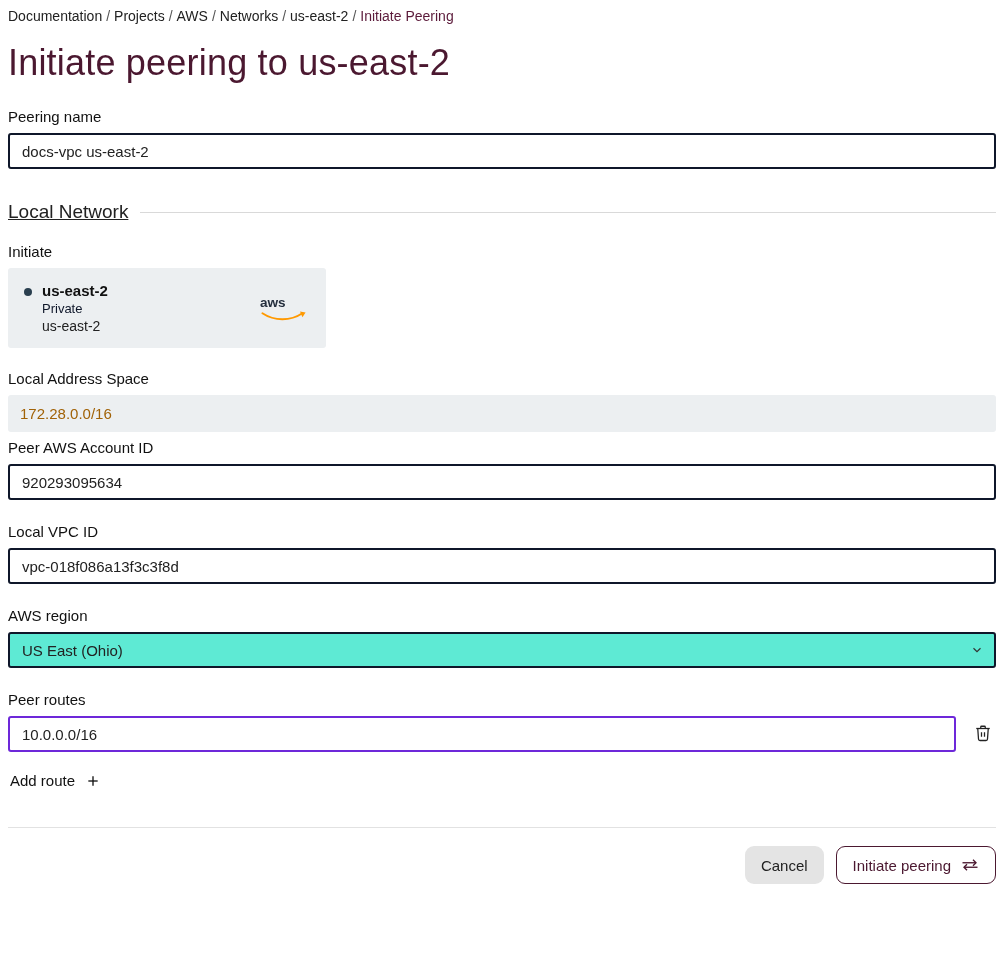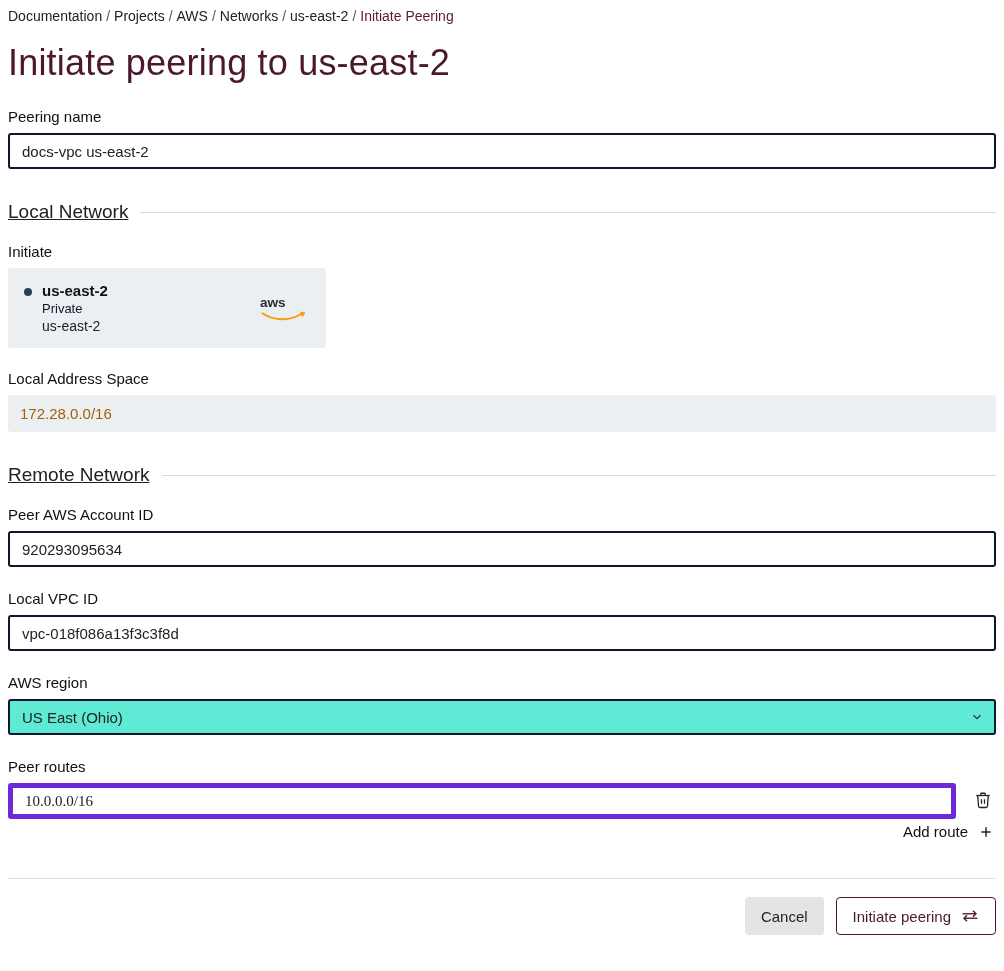--- a/index.html
+++ b/index.html
@@ -142,35 +142,34 @@
     color: #333;
   }
   
   .route-row {
     display: flex;
     align-items: center;
     gap: 14px;
     width: 100%;
   }
   .route-row input.text-input {
-    border: 5px solid #6d28d9;
-    font-family: Liberation Serif, serif;
+    border: 2px solid #6d28d9;
   }
   .trash-btn {
     background: none;
     border: none;
     padding: 4px;
     cursor: pointer;
     color: #222;
     flex: none;
   }
   .add-route-row {
     display: flex;
-    justify-content: flex-end;
-    margin-top: 0;
+    justify-content: flex-start;
+    margin-top: 16px;
   }
   .add-route-btn {
     background: none;
     border: none;
     font-size: 15px;
     color: #111;
     display: inline-flex;
     align-items: center;
     gap: 10px;
     cursor: pointer;
@@ -182,21 +181,21 @@
     background: #e2e2e2;
     margin: 34px 0 18px 0;
   }
   .footer-actions {
     display: flex;
     justify-content: flex-end;
     gap: 12px;
   }
   .btn {
     height: 38px;
-    border-radius: 4px;
+    border-radius: 9px;
     font-size: 15px;
     padding: 0 16px;
     cursor: pointer;
     display: inline-flex;
     align-items: center;
     gap: 10px;
   }
   .btn-cancel {
     background: #e4e4e4;
     border: none;
@@ -257,24 +256,20 @@
       <text x="0" y="16" font-family="Arial, sans-serif" font-size="17" font-weight="700" fill="#252F3E">aws</text>
       <path d="M3 24 C 18 34, 38 34, 53 24" stroke="#FF9900" stroke-width="2.4" fill="none" stroke-linecap="round"></path>
       <path d="M50 22 L57 23 L53 29 Z" fill="#FF9900"></path>
     </svg>
   </div>
 
   <div class="field-label">Local Address Space</div>
   <div class="readonly-box">172.28.0.0/16</div>
 
   
-  <div class="section-header">
-    <span class="section-title">Remote Network</span>
-    <div class="rule"></div>
-  </div>
 
   <div class="field-label">Peer AWS Account ID</div>
   <input class="text-input" type="text" value="920293095634" style="">
 
   <div class="spacer-sm"></div>
 
   <div class="field-label">Local VPC ID</div>
   <input class="text-input" type="text" value="vpc-018f086a13f3c3f8d" style="">
 
   <div class="spacer-sm"></div>

